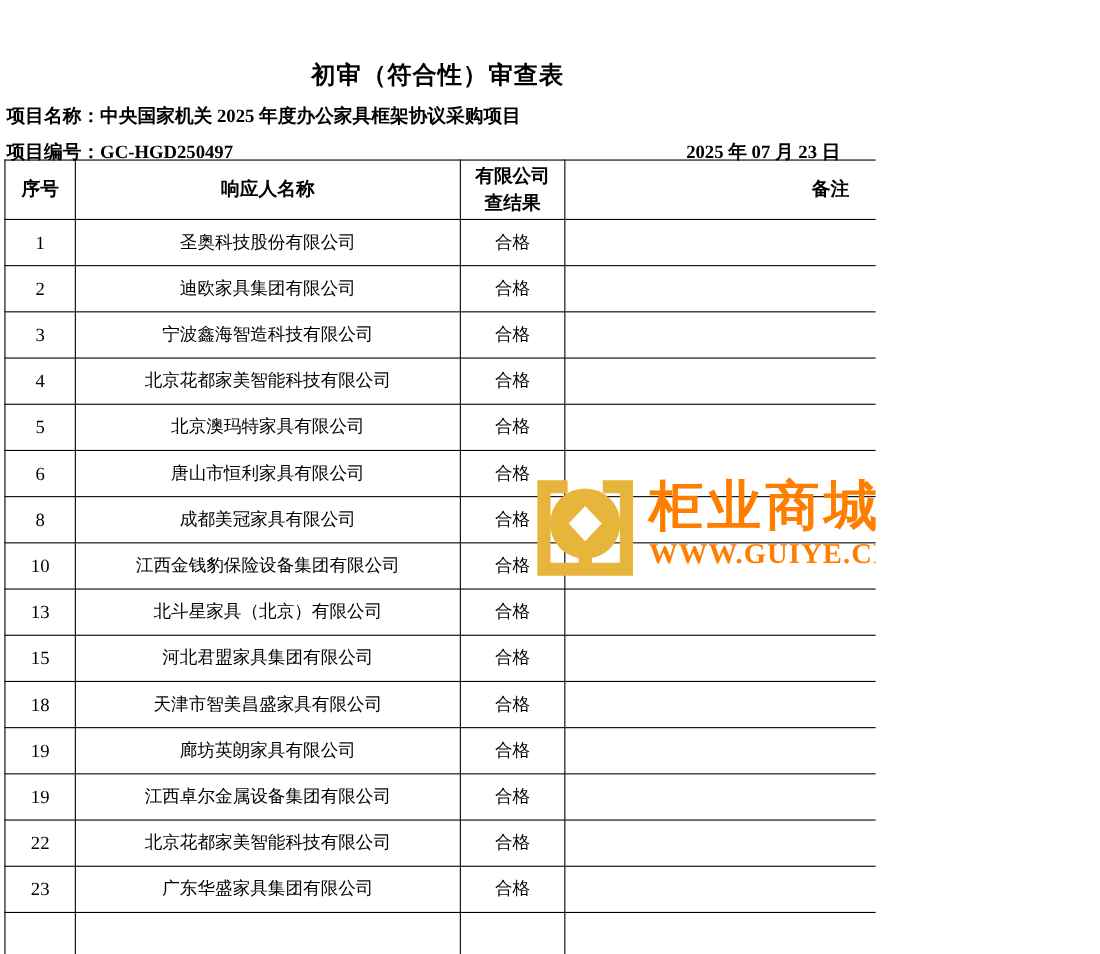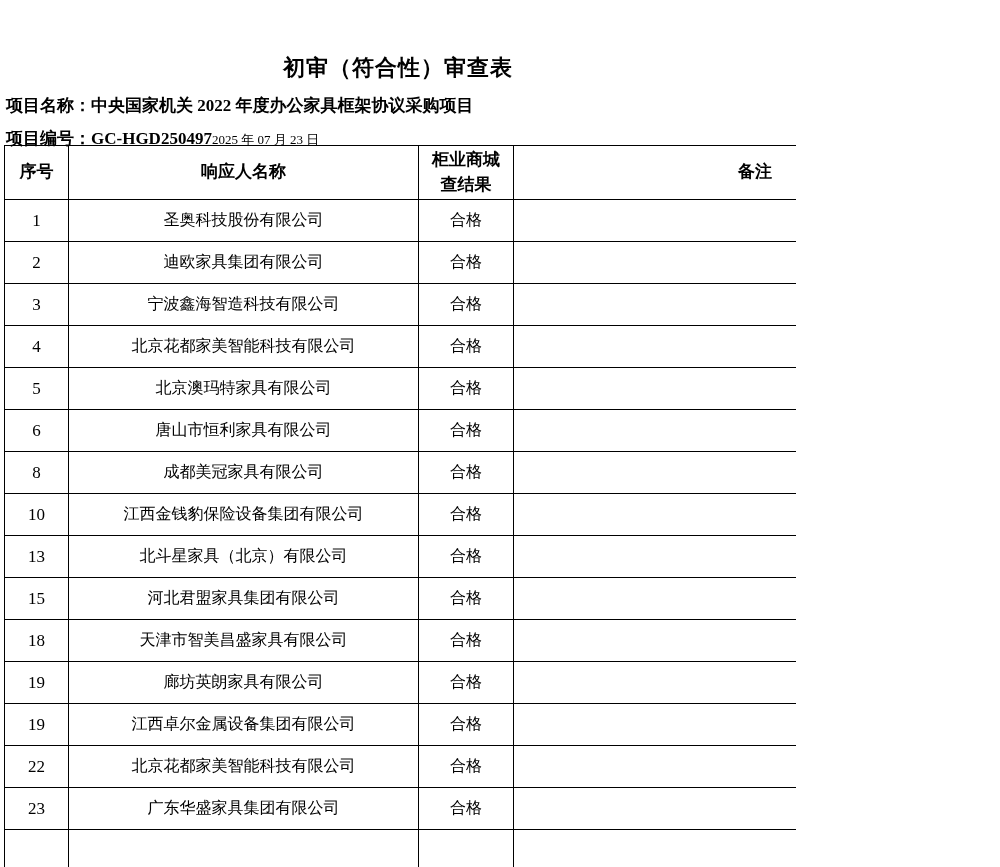--- a/index.html
+++ b/index.html
@@ -23,25 +23,25 @@
   }
   .meta { padding: 0 6px; }
   .meta-line1 {
     margin-top: 11px;
     font-size: 17px;
     font-weight: bold;
   }
   .meta-line2 {
     margin-top: 10px;
     display: flex;
-    justify-content: flex-start;
+    justify-content: space-between;
     align-items: baseline;
   }
   .project-no { font-size: 17px; font-weight: bold; }
-  .doc-date { font-size: 13px; font-weight: normal; padding-right: 26px; }
+  .doc-date { font-size: 17px; font-weight: bold; padding-right: 26px; }
 
   table.review-table {
     position: absolute;
     left: 4px;
     top: 97px;
     width: 992px;
     border-collapse: collapse;
     table-layout: fixed;
   }
   .review-table th, .review-table td {
@@ -90,39 +90,39 @@
   }
 </style>
 </head>
 <body>
 
 <div class="page">
 
   <div class="doc-title">初审（符合性）审查表</div>
 
   <div class="meta">
-    <div class="meta-line1">项目名称：中央国家机关 2022 年度办公家具框架协议采购项目</div>
+    <div class="meta-line1">项目名称：中央国家机关 2025 年度办公家具框架协议采购项目</div>
     <div class="meta-line2">
       <span class="project-no">项目编号：GC-HGD250497</span>
       <span class="doc-date">2025 年 07 月 23 日</span>
     </div>
   </div>
 
   <table class="review-table">
     <colgroup>
       <col style="width:64px">
       <col style="width:350px">
       <col style="width:95px">
       <col style="width:483px">
     </colgroup>
     <thead>
       <tr>
         <th>序号</th>
         <th>响应人名称</th>
-        <th>柜业商城
+        <th>有限公司
 查结果</th>
         <th>备注</th>
       </tr>
     </thead>
     <tbody>
         <tr>
           <td class="cell-no">1</td>
           <td class="cell-name">圣奥科技股份有限公司</td>
           <td class="cell-result">合格</td>
           <td class="cell-remark"></td>
@@ -213,14 +213,30 @@
         </tr>
         <tr class="partial-row">
           <td></td>
           <td></td>
           <td></td>
           <td></td>
         </tr>
       </tbody>
   </table>
 
+  <div class="watermark">
+    <svg class="wm-icon" viewBox="0 0 92 92" aria-hidden="true">
+
+      <path d="M30 8.5 L8.5 8.5 L8.5 83.5 L83.5 83.5 L83.5 8.5 L62 8.5" fill="none" stroke-width="12" class="wm-gold-stroke" stroke="#E7B43C"></path>
+
+      <rect x="40" y="64" width="12" height="18" class="wm-gold-fill" fill="#E7B43C"></rect>
+
+      <circle cx="46" cy="42" r="32" class="wm-gold-fill" fill="#E7B43C"></circle>
+
+      <polygon points="46,26 61,42 46,58 31,42" fill="#ffffff"></polygon>
+    </svg>
+    <div class="wm-text">
+      <div class="wm-brand" style="color: rgb(255, 126, 0);">柜业商城</div>
+      <div class="wm-site" style="color: rgb(255, 126, 0);">WWW.GUIYE.CN</div>
+    </div>
+  </div>
 
 </div>
 
 </body></html>

